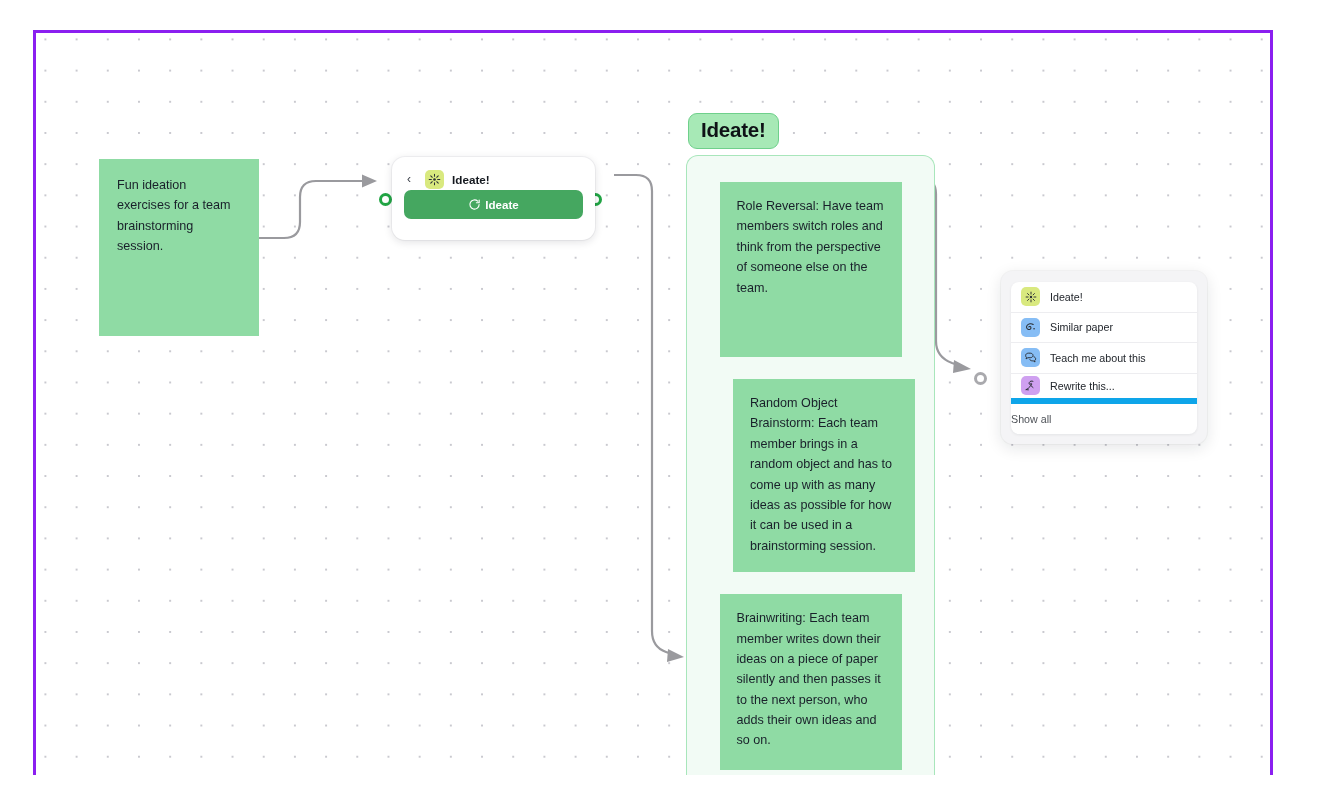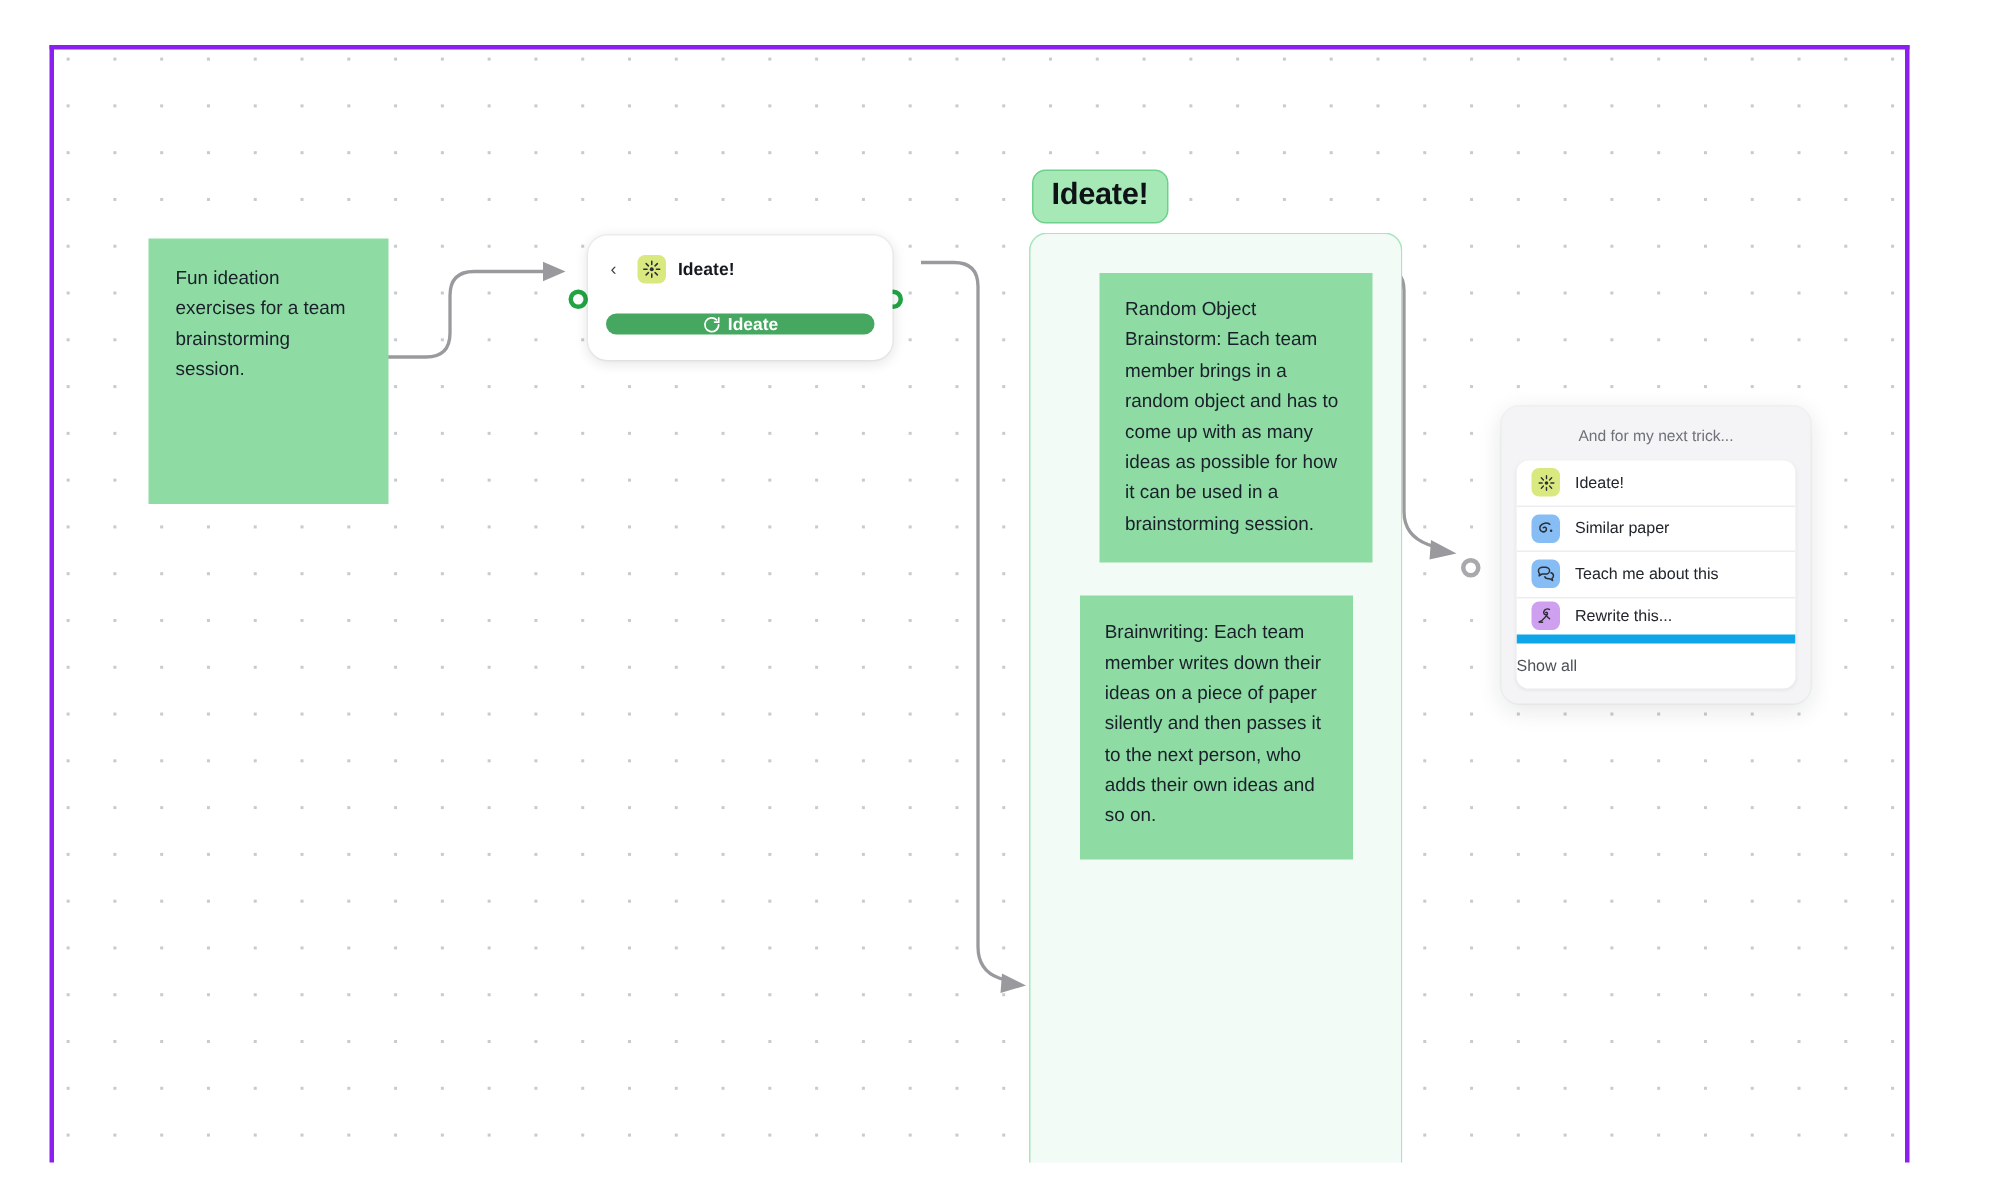--- a/index.html
+++ b/index.html
@@ -83,22 +83,22 @@
     display: flex; align-items: center; justify-content: center;
     flex: none;
   }
   .ic-lime { background: #d9e97f; }
   .ic-blue { background: #86bdf5; }
   .ic-purp { background: #cfa0f0; }
   #ideate-head-label {
     font-size: 11.7px; font-weight: 700; color: #15191f;
   }
   #ideate-btn {
-    margin-top: 19px;
-    height: 14px; width: 100%;
+    margin-top: 0;
+    height: 29px; width: 100%;
     background: #45a760;
     border: none; border-radius: 7px;
     color: #ffffff;
     font-size: 11.6px; font-weight: 600;
     font-family: "Liberation Sans", sans-serif;
     display: flex; align-items: center; justify-content: center; gap: 4px;
     cursor: pointer;
   }
 
   
@@ -232,31 +232,33 @@
         </span>
         <span>Ideate</span>
       </button>
     </div>
 
     <div id="ideate-pill">
       <span>Ideate!</span>
     </div>
 
     <div id="output-col">
+      <div class="out-card c1">
+        <span>Role Reversal: Have team members switch roles and think from the perspective of someone else on the team.</span>
+      </div>
       <div class="out-card c2">
         <span>Random Object Brainstorm: Each team member brings in a random object and has to come up with as many ideas as possible for how it can be used in a brainstorming session.</span>
       </div>
       <div class="out-card c3">
         <span>Brainwriting: Each team member writes down their ideas on a piece of paper silently and then passes it to the next person, who adds their own ideas and so on.</span>
       </div>
 
     </div>
 
     <div id="next-panel">
-      <div id="next-title">And for my next trick...</div>
 
       <div id="next-list">
 
         <div class="next-row">
           <span class="mini-icon ic-lime">
             <svg class="gl" width="12" height="12" viewBox="0 0 24 24" stroke="#2b2f35" stroke-width="1.9" stroke-linecap="round" fill="none">
               <circle cx="12" cy="12" r="2.4" fill="#2b2f35" stroke="none"></circle>
               <path d="M12 2.2v4M12 17.8v4M2.2 12h4M17.8 12h4M5.1 5.1l2.8 2.8M16.1 16.1l2.8 2.8M18.9 5.1l-2.8 2.8M7.9 16.1l-2.8 2.8"></path>
             </svg>
           </span>

